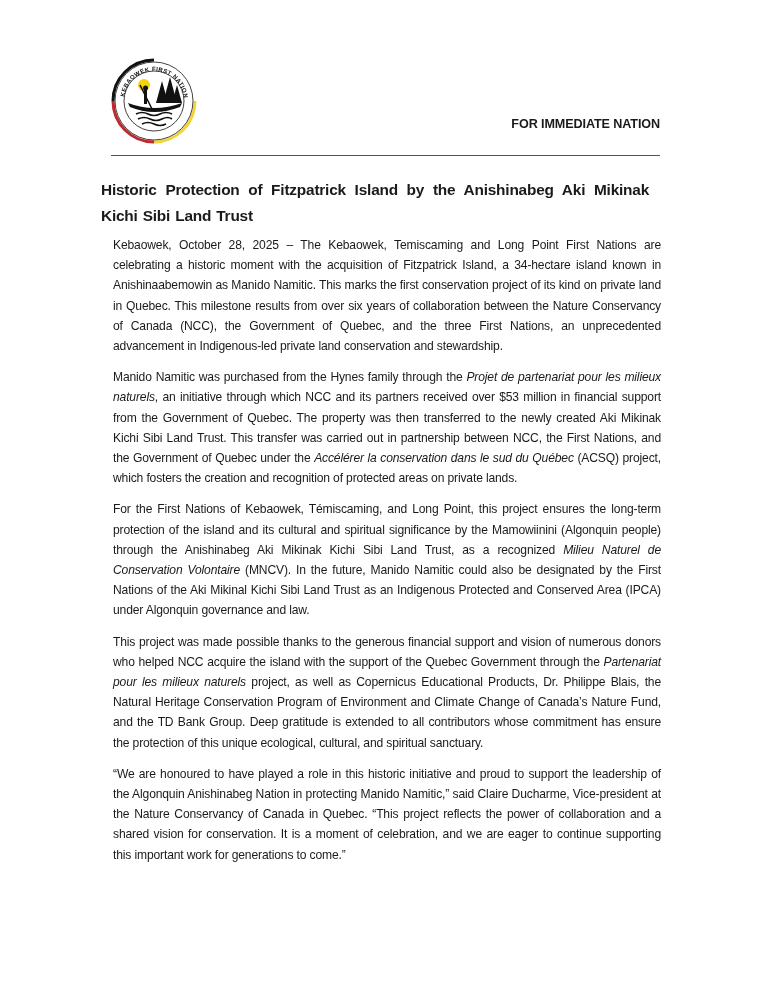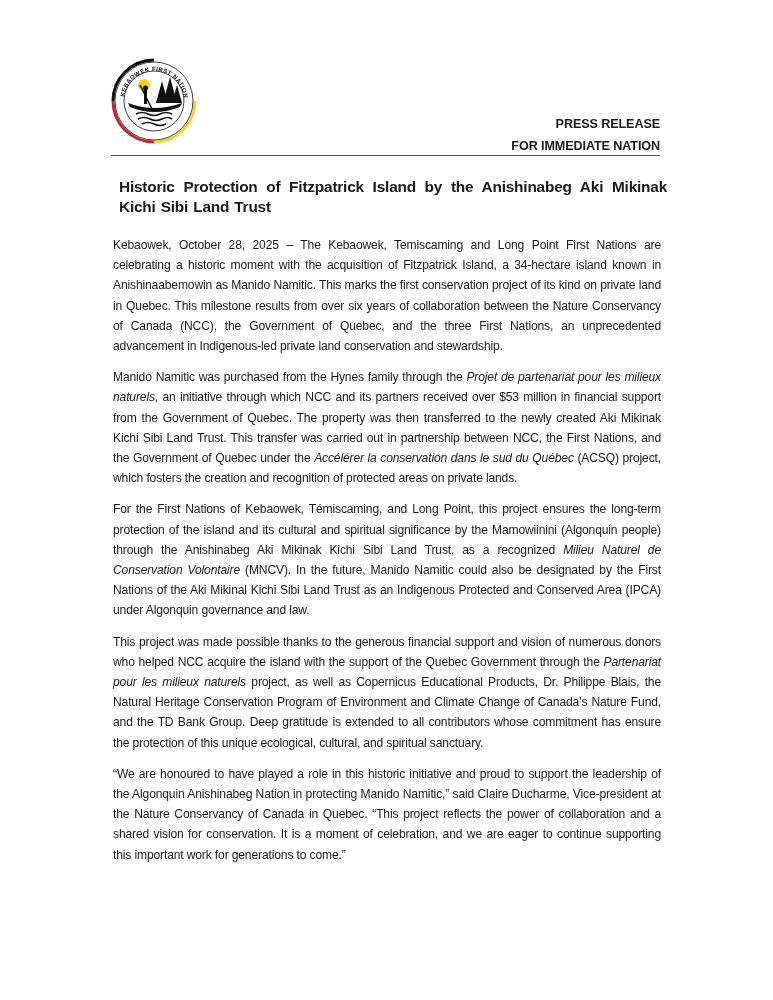--- a/index.html
+++ b/index.html
@@ -3,22 +3,22 @@
 <meta charset="utf-8">
 <style>
   html, body { margin: 0; padding: 0; background: #ffffff; }
   body { width: 773px; height: 1000px; position: relative; overflow: hidden;
          font-family: "Liberation Sans", sans-serif; color: #1a1a1a; }
   .logo { position: absolute; left: 110px; top: 57px; width: 88px; height: 88px; }
   .header-block { position: absolute; right: 113px; top: 113px; text-align: right;
          font-weight: bold; font-size: 12.6px; line-height: 22px; letter-spacing: -0.1px; }
   .rule { position: absolute; left: 111px; top: 155px; width: 549px; height: 0;
           border-top: 1.2px solid #555; }
-  .title { position: absolute; left: 119px; top: 177px; width: 548px;
-           font-weight: bold; font-size: 15.4px; line-height: 20px; text-align: justify;
+  .title { position: absolute; left: 101px; top: 177px; width: 548px;
+           font-weight: bold; font-size: 15.4px; line-height: 26px; text-align: justify;
            text-align-last: left; word-spacing: 1px; letter-spacing: -0.2px; }
   .body { position: absolute; left: 113px; top: 235px; width: 548px; }
   .para { font-size: 12.1px; line-height: 20.2px; text-align: justify; margin: 0 0 11px 0;
           letter-spacing: -0.15px; }
   .para b { font-weight: normal; }
   .para i { font-style: italic; }
 </style>
 </head>
 <body>
 
@@ -51,21 +51,20 @@
 
     <path d="M18 46 Q44 56 72 46 L70 50 Q44 60 20 50 Z" fill="#111"></path>
 
     <path d="M26 57 Q32 54 38 57 T50 57 T62 57" stroke="#111" stroke-width="1.6" fill="none"></path>
     <path d="M28 62 Q34 59 40 62 T52 62 T62 62" stroke="#111" stroke-width="1.6" fill="none"></path>
     <path d="M32 67 Q38 64 44 67 T56 67" stroke="#111" stroke-width="1.6" fill="none"></path>
   </svg>
 </div>
 
 <div class="header-block">
-  <div>PRESS RELEASE</div>
   <div>FOR IMMEDIATE NATION</div>
 </div>
 
 <div class="rule"></div>
 
 <div class="title">Historic Protection of Fitzpatrick Island by the Anishinabeg Aki Mikinak Kichi Sibi Land Trust</div>
 
 <div class="body">
   <p class="para">
     <b>Kebaowek, October 28, 2025 –</b><span> The Kebaowek, Temiscaming and Long Point First Nations are celebrating a historic moment with the acquisition of Fitzpatrick Island, a 34-hectare island known in Anishinaabemowin as Manido Namitic. This marks the first conservation project of its kind on private land in Quebec. This milestone results from over six years of collaboration between the Nature Conservancy of Canada (NCC), the Government of Quebec, and the three First Nations, an unprecedented advancement in Indigenous-led private land conservation and stewardship.</span>

